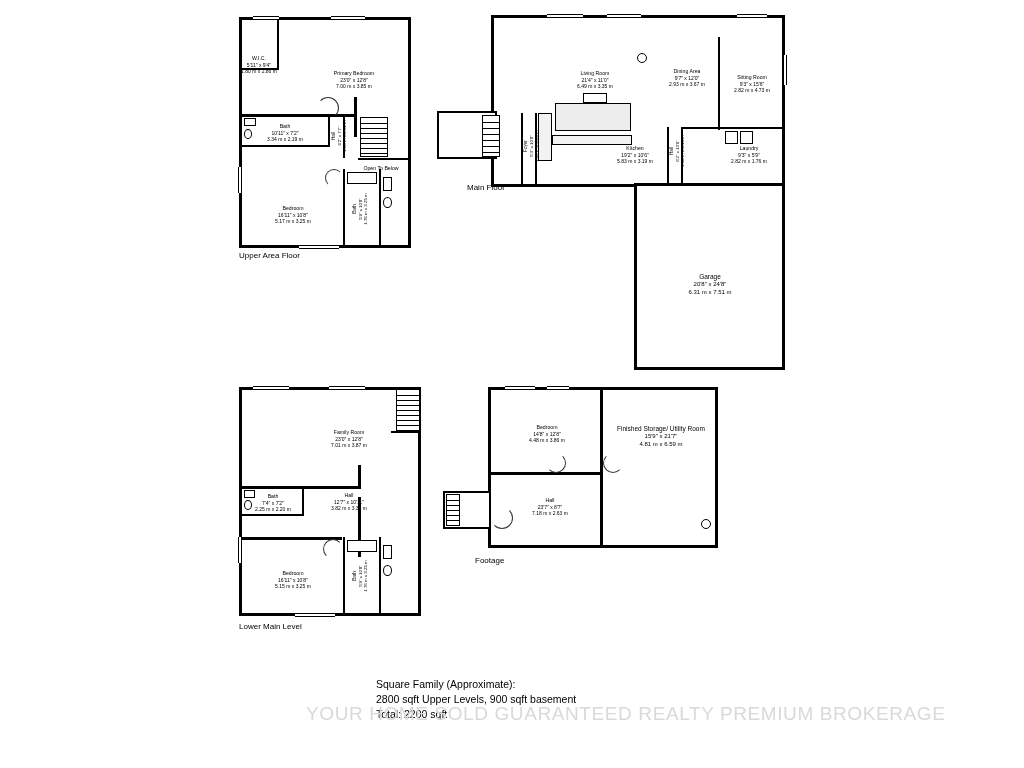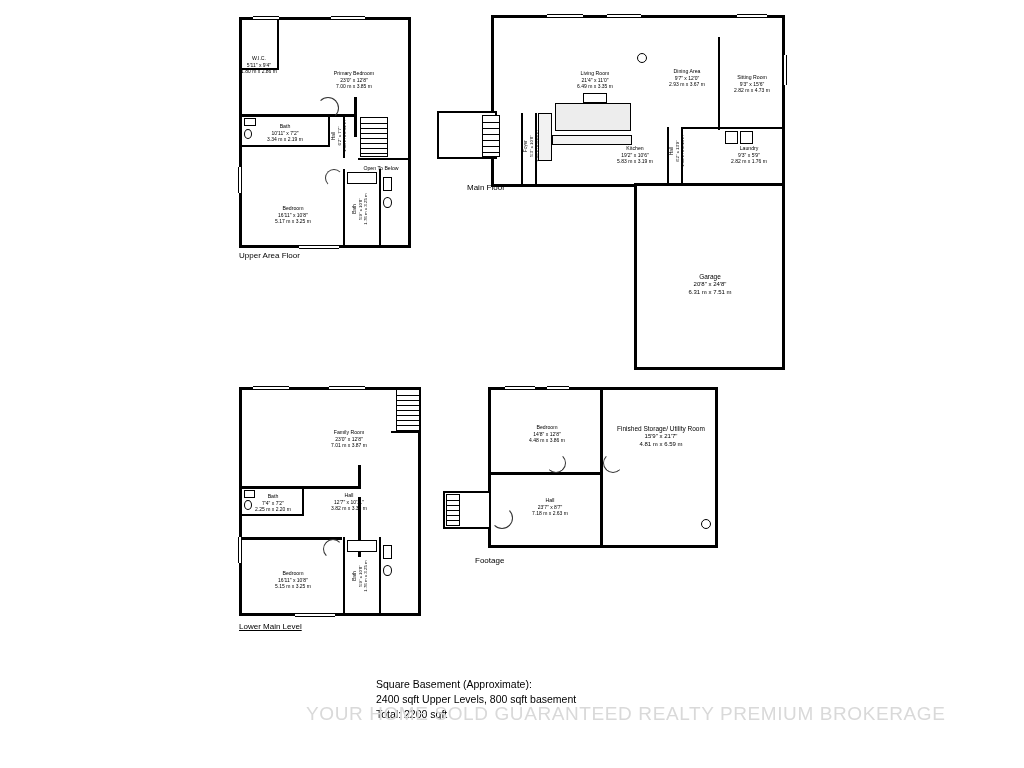--- a/index.html
+++ b/index.html
@@ -380,21 +380,21 @@
     <div class="wall" style="left:140px; top:150px; width:2px; height:76px;"></div>
     <div class="fixture" style="left:108px; top:153px; width:30px; height:12px;"></div>
     <div class="fixture" style="left:144px; top:158px; width:9px; height:14px;"></div>
     <div class="fixture round" style="left:144px; top:178px; width:9px; height:11px;"></div>
     <div class="vlabel" style="left:113px; top:212px; width:46px;">
       <span class="rname">Bath</span>
       <span class="rdim">5'9" x 10'8"</span>
       <span class="rdimm">1.76 m x 3.25 m</span>
     </div>
   </div>
-  <div class="floor-title" style="left:239px; top:622px;text-decoration:underline;">
+  <div class="floor-title" style="left:239px; top:622px;">
     <span>Lower Main Level</span>
   </div>
 
   <div class="plan" style="left:443px; top:387px; width:275px; height:161px;">
     <div class="outline" style="left:45px; top:0; width:230px; height:161px;"></div>
 
     <div class="outline-thin" style="left:0px; top:104px; width:48px; height:38px;"></div>
     <div class="stair" style="left:3px; top:107px; width:14px; height:32px;">
       <div class="tread" style="left:0; top:5px; width:100%; height:0.8px;"></div>
       <div class="tread" style="left:0; top:10px; width:100%; height:0.8px;"></div>
@@ -430,20 +430,20 @@
       <span class="rdim">23'7" x 8'7"</span>
       <span class="rdimm">7.18 m x 2.63 m</span>
     </div>
     <div class="door-arc" style="left:48px; top:120px; width:22px; height:22px; border-color:#333; border-top-color:transparent; border-left-color:transparent;"></div>
   </div>
   <div class="floor-title" style="left:475px; top:556px;">
     <span>Footage</span>
   </div>
 
   <div class="note" style="left:376px; top:677px;">
-    <div>Square Basement (Approximate):</div>
-    <div>2400 sqft Upper Levels, 800 sqft basement</div>
+    <div>Square Family (Approximate):</div>
+    <div>2800 sqft Upper Levels, 900 sqft basement</div>
     <div>Total: 2200 sqft</div>
   </div>
 
   <div class="watermark" style="left:306px; top:703px;">YOUR HOME SOLD GUARANTEED REALTY PREMIUM BROKERAGE</div>
 
 </div>
 
 </body></html>

